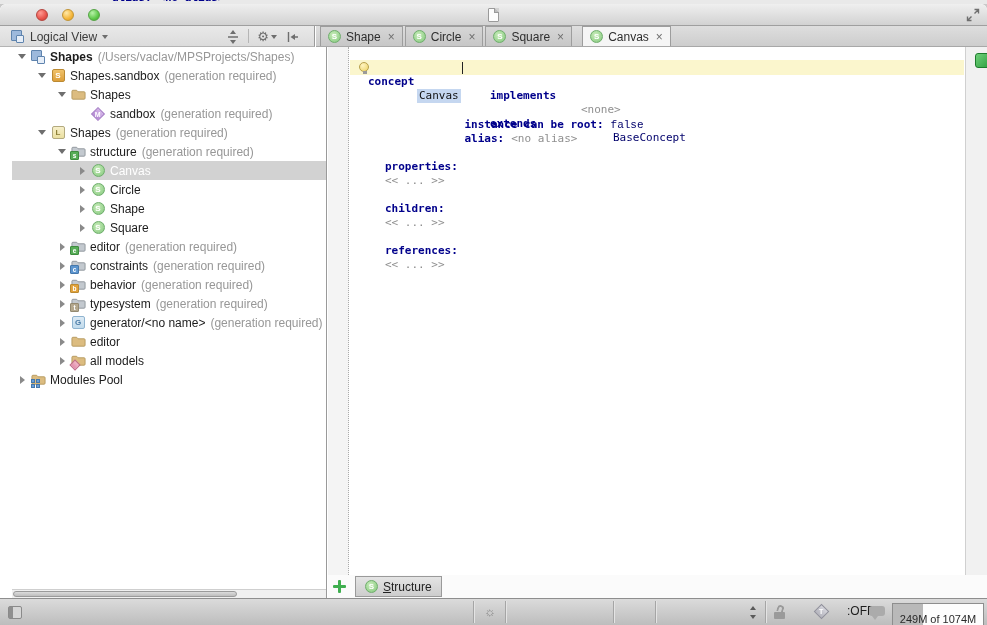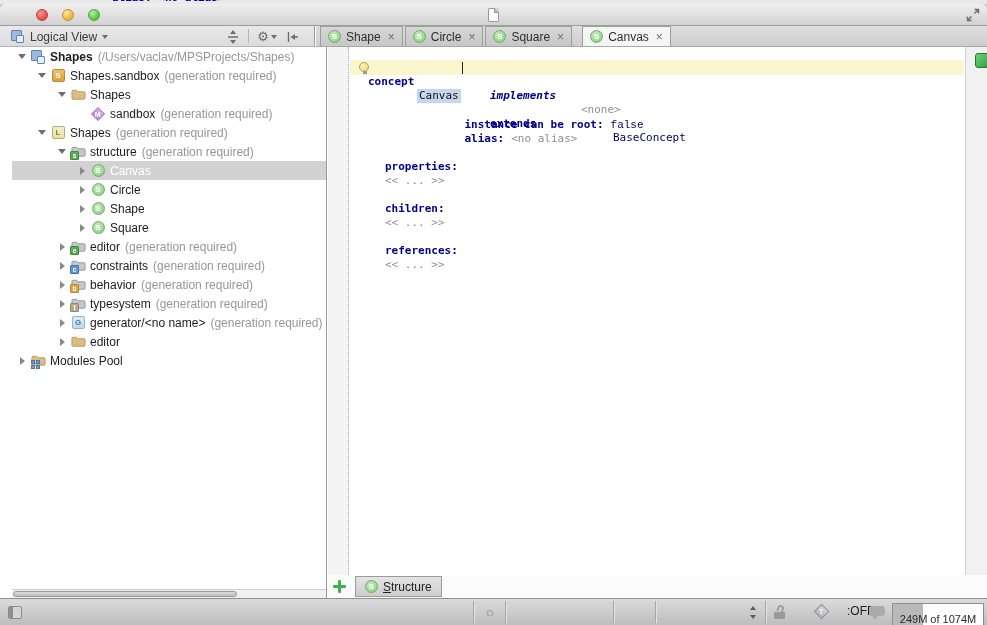--- a/index.html
+++ b/index.html
@@ -402,20 +402,32 @@
               <i class="tri-right"></i>
             </span>
           <span class="ticon">
             <svg width="15" height="15" viewBox="0 0 16 16">
                 <path d="M1 4.5c0-.6.4-1 1-1h4l1.5 1.6H14c.6 0 1 .4 1 1V12c0 .6-.4 1-1 1H2c-.6 0-1-.4-1-1z" fill="#dcbc80" stroke="#b59a5f"></path>
               </svg>
           </span>
           <span class="lbl">editor</span>
         </div>
 
+        <div class="trow lv2">
+          <span class="arr">
+              <i class="tri-right"></i>
+            </span>
+          <span class="ticon">
+            <svg width="15" height="15" viewBox="0 0 16 16">
+                <path d="M1 4.5c0-.6.4-1 1-1h4l1.5 1.6H14c.6 0 1 .4 1 1V12c0 .6-.4 1-1 1H2c-.6 0-1-.4-1-1z" fill="#dcbc80" stroke="#b59a5f"></path>
+              </svg>
+            <span class="mini-diamond"></span>
+          </span>
+          <span class="lbl">all models</span>
+        </div>
 
         <div class="trow lv0">
           <span class="arr">
               <i class="tri-right"></i>
             </span>
           <span class="ticon">
             <svg width="15" height="15" viewBox="0 0 16 16">
                 <path d="M1 4.5c0-.6.4-1 1-1h4l1.5 1.6H14c.6 0 1 .4 1 1V12c0 .6-.4 1-1 1H2c-.6 0-1-.4-1-1z" fill="#dcbc80" stroke="#b59a5f"></path>
               </svg>
             <span class="mini-grid">
@@ -442,21 +454,21 @@
 
           <div class="eline" style="left:0; right:0; top:14px;">
             <span class="abs kw" style="left:18px;">concept</span>
             <span class="abs name-cell" style="left:67px;">Canvas</span>
             <span class="abs caret" style="left:112px; top:1px;"></span>
             <span class="abs kw" style="left:140px;">extends</span>
             <span class="abs val" style="left:263px;">BaseConcept</span>
           </div>
 
           <div class="eline" style="left:0; right:0; top:28px;">
-            <span class="abs kw" style="left:140px;font-style:italic;">implements</span>
+            <span class="abs kw" style="left:140px;">implements</span>
             <span class="abs gray" style="left:231px;">&lt;none&gt;</span>
           </div>
 
           <div class="eline" style="left:35px; top:57px;">
             <span class="kw">instance can be root:</span><span class="val" style="margin-left:7px;font-family:Liberation Mono, monospace;">false</span>
           </div>
 
           <div class="eline" style="left:35px; top:71px;">
             <span class="kw">alias:</span><span class="gray" style="margin-left:7px;">&lt;no alias&gt;</span>
           </div>

